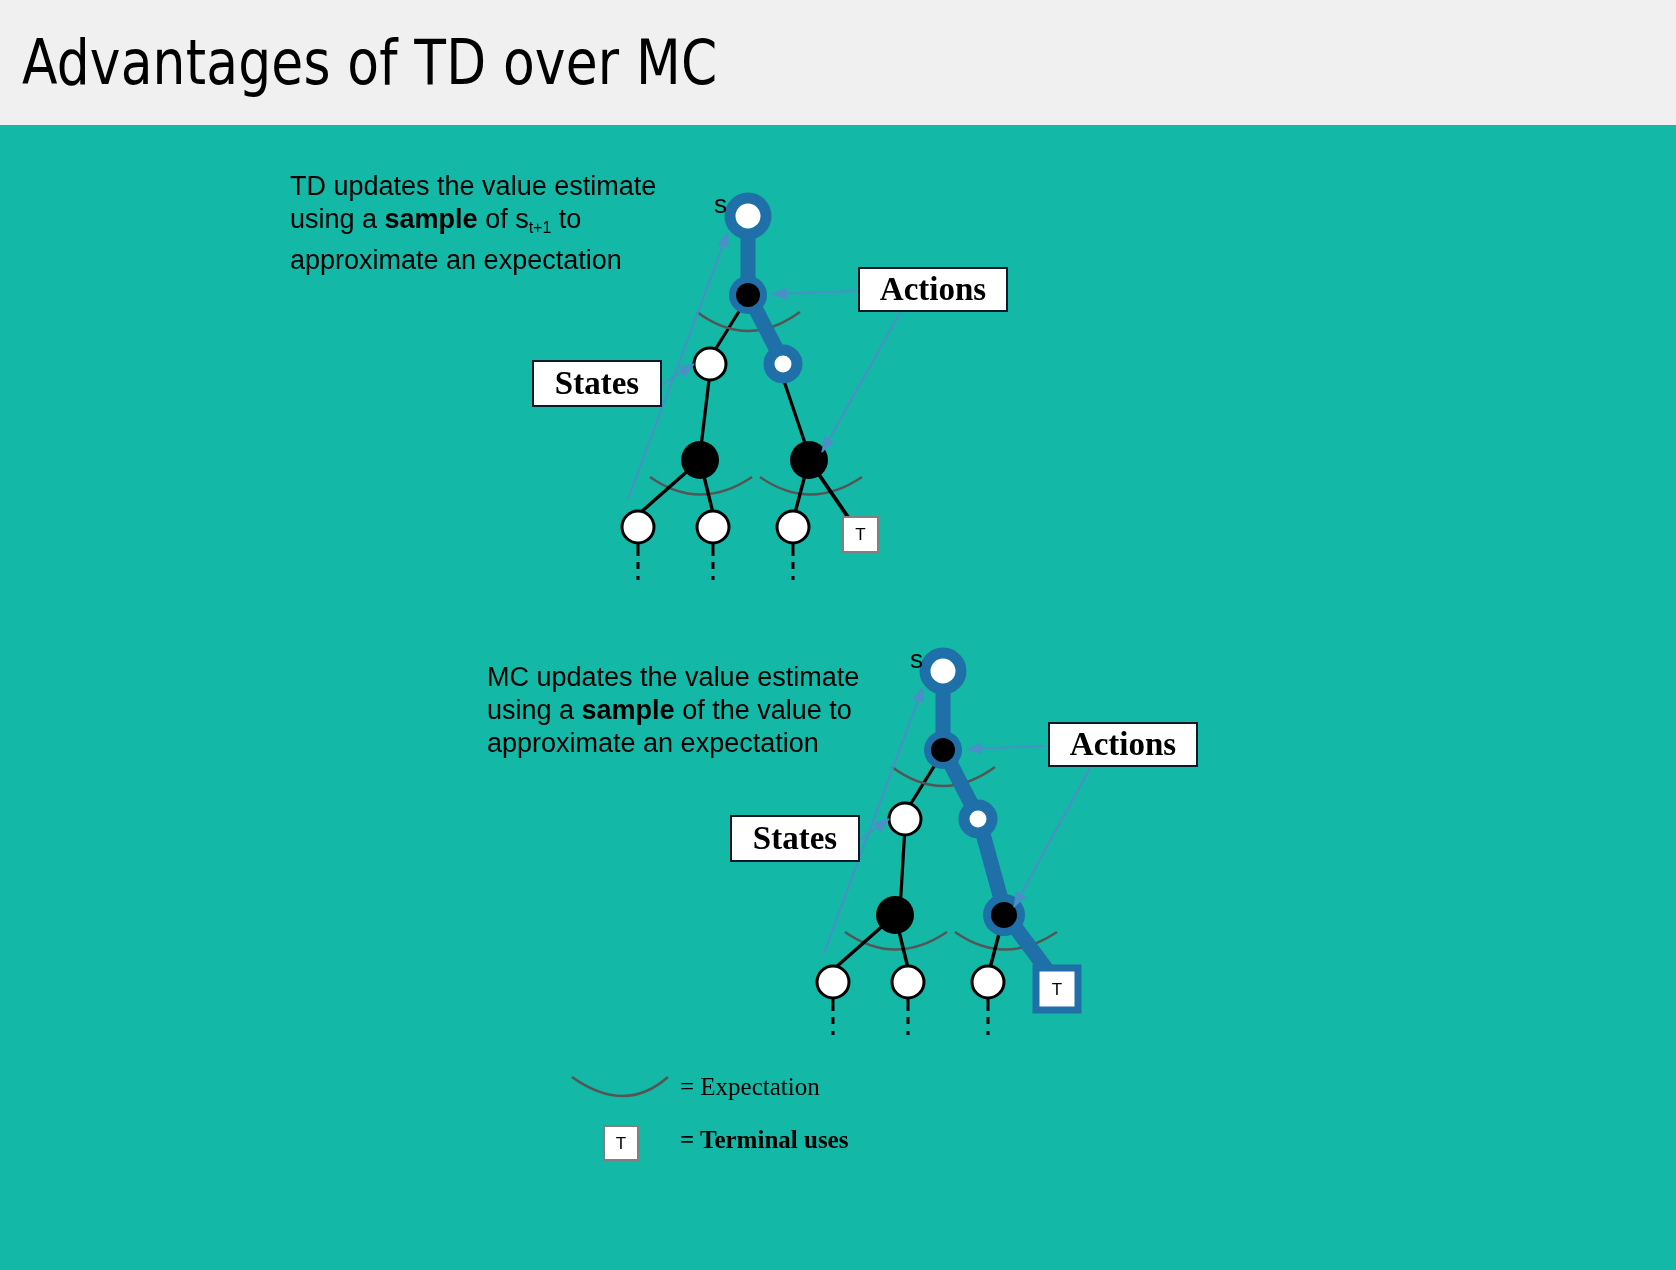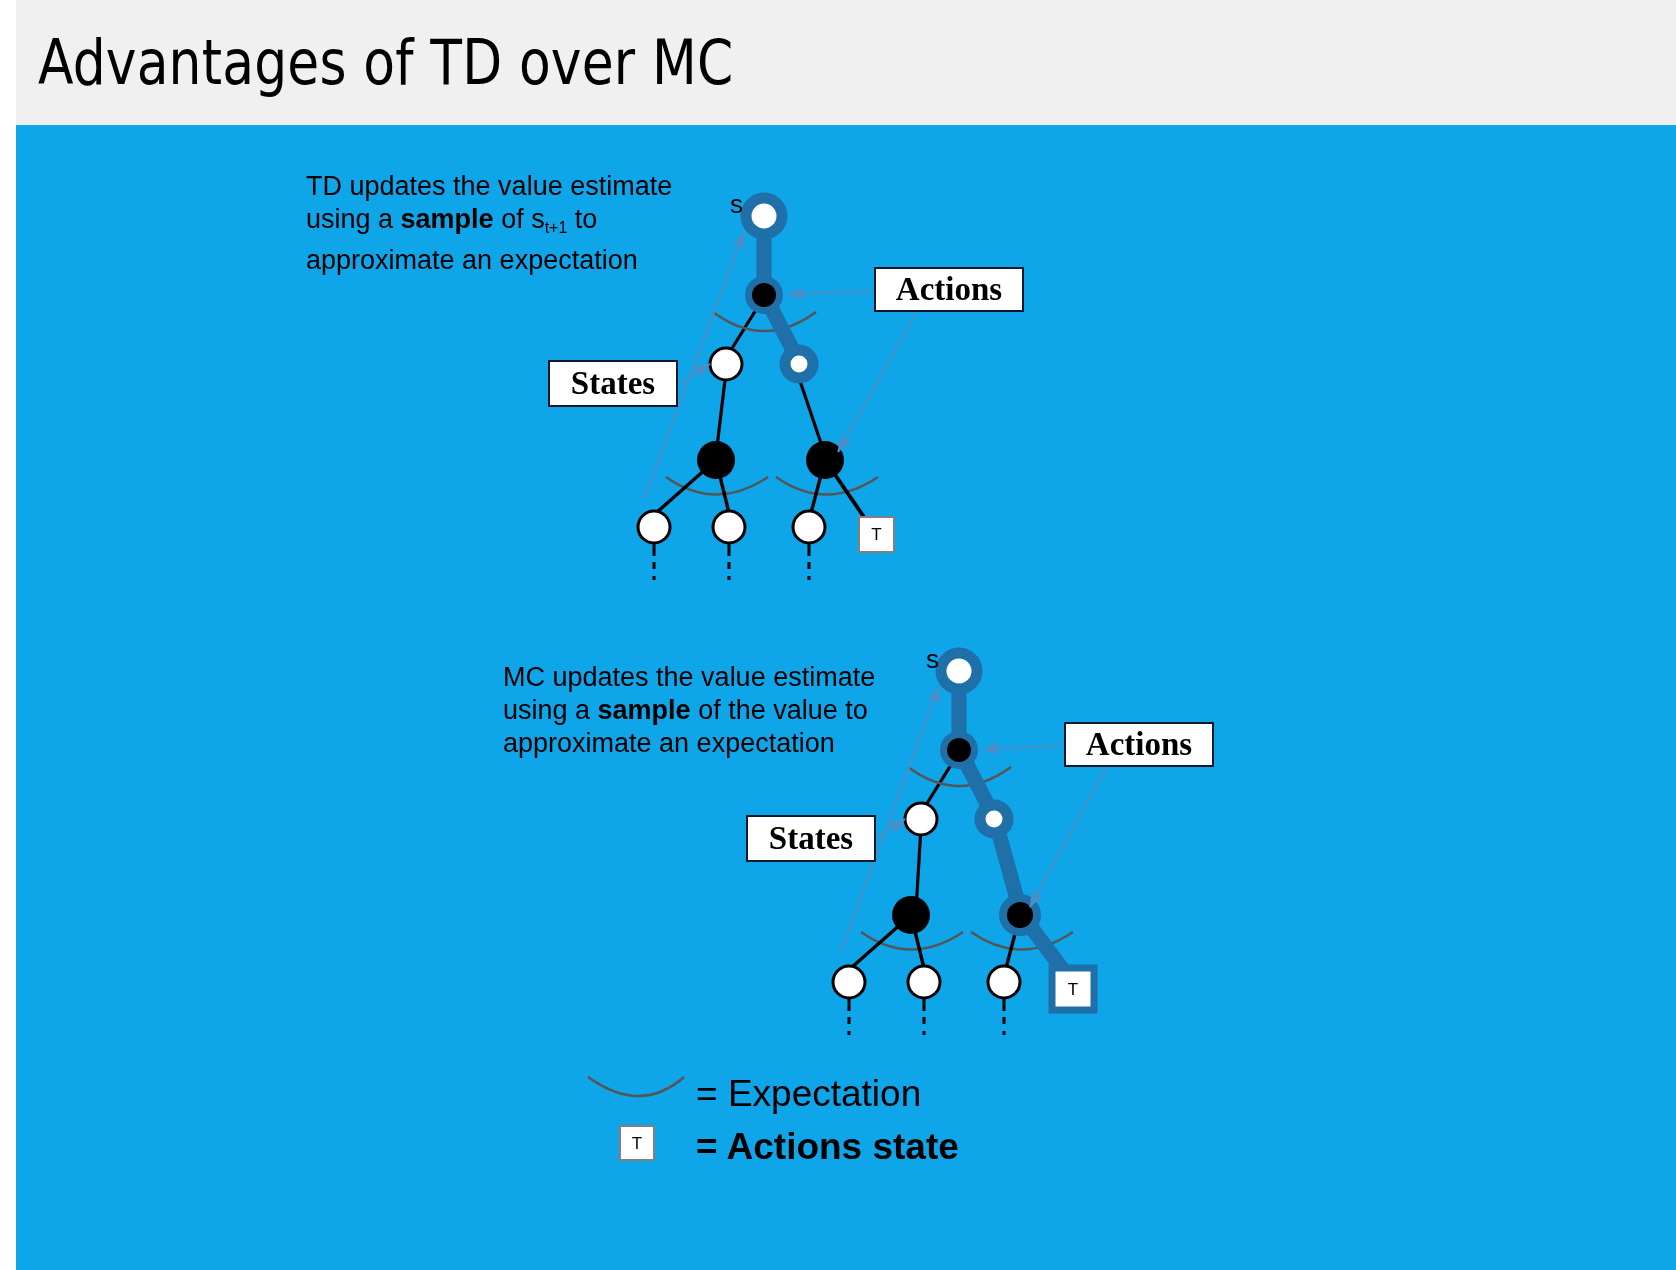--- a/index.html
+++ b/index.html
@@ -10,22 +10,21 @@
   body {
     width: 1676px;
     height: 1270px;
     position: relative;
     font-family: "Liberation Sans", sans-serif;
     overflow: hidden;
   }
   #slide {
     position: absolute;
     inset: 0;
-    background: #0ea5e9;
-    margin-left: 16px;
+    background: #14b8a6;
   }
   
   #title-band {
     position: absolute;
     left: 0; top: 0;
     width: 1676px;
     height: 125px;
     background: #f0f0f0;
   }
   #slide-title {
@@ -82,22 +81,22 @@
     box-sizing: border-box;
   }
   #td-actions-box { left: 858px;  top: 267px; width: 150px; height: 45px; font-size: 33px; }
   #td-states-box  { left: 532px;  top: 360px; width: 130px; height: 47px; font-size: 33px; }
   #mc-actions-box { left: 1048px; top: 722px; width: 150px; height: 45px; font-size: 33px; }
   #mc-states-box  { left: 730px;  top: 815px; width: 130px; height: 47px; font-size: 33px; }
 
   
   .legend-text {
     position: absolute;
-    font-family: Liberation Sans, sans-serif;
-    font-size: 37px;
+    font-family: Liberation Serif, serif;
+    font-size: 25px;
     color: #000000;
     white-space: nowrap;
   }
   #legend-expectation-text { left: 680px; top: 1073px; font-weight: 400; }
   #legend-terminal-text    { left: 680px; top: 1126px; font-weight: bold; }
 
   .svg-layer {
     position: absolute;
     left: 0; top: 0;
     width: 1676px;
@@ -249,15 +248,15 @@
 
   <div class="node-letter" id="td-s-label">s</div>
   <div class="node-letter" id="mc-s-label">s</div>
 
   <div class="callout" id="td-actions-box">Actions</div>
   <div class="callout" id="td-states-box">States</div>
   <div class="callout" id="mc-actions-box">Actions</div>
   <div class="callout" id="mc-states-box">States</div>
 
   <div class="legend-text" id="legend-expectation-text">= Expectation</div>
-  <div class="legend-text" id="legend-terminal-text">= Actions state</div>
+  <div class="legend-text" id="legend-terminal-text">= Terminal uses</div>
 
 </div>
 
 </body></html>

